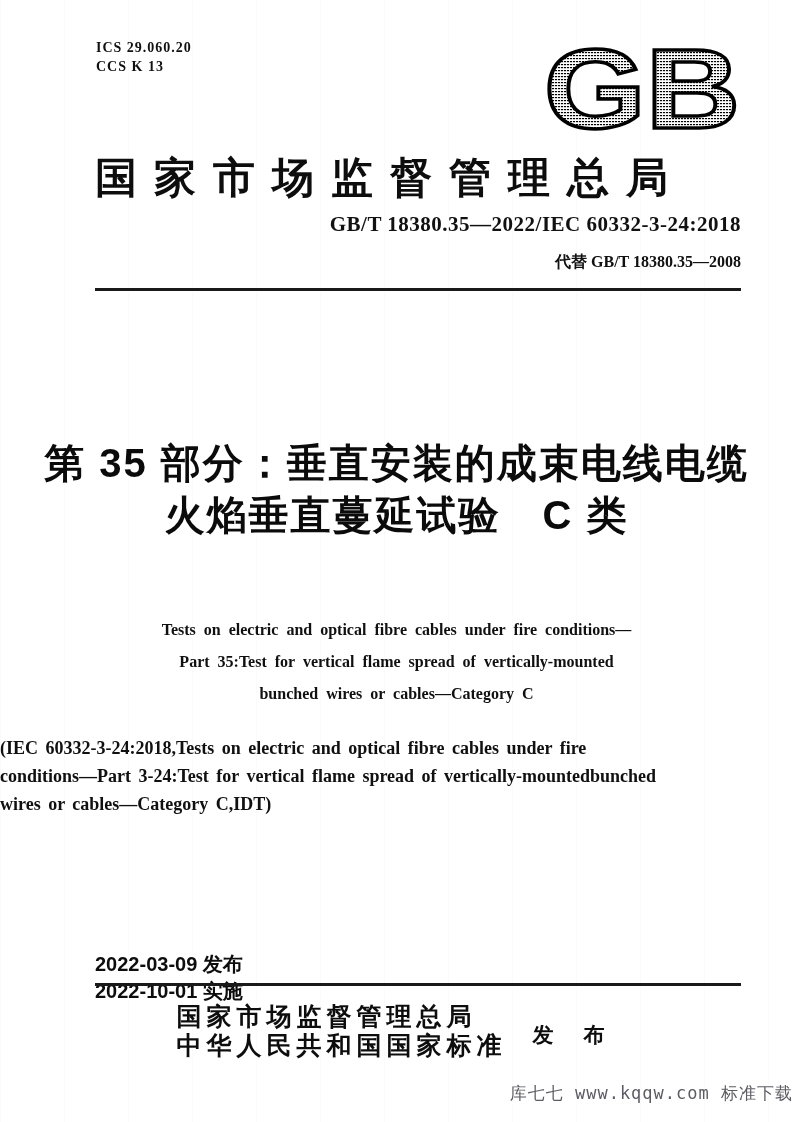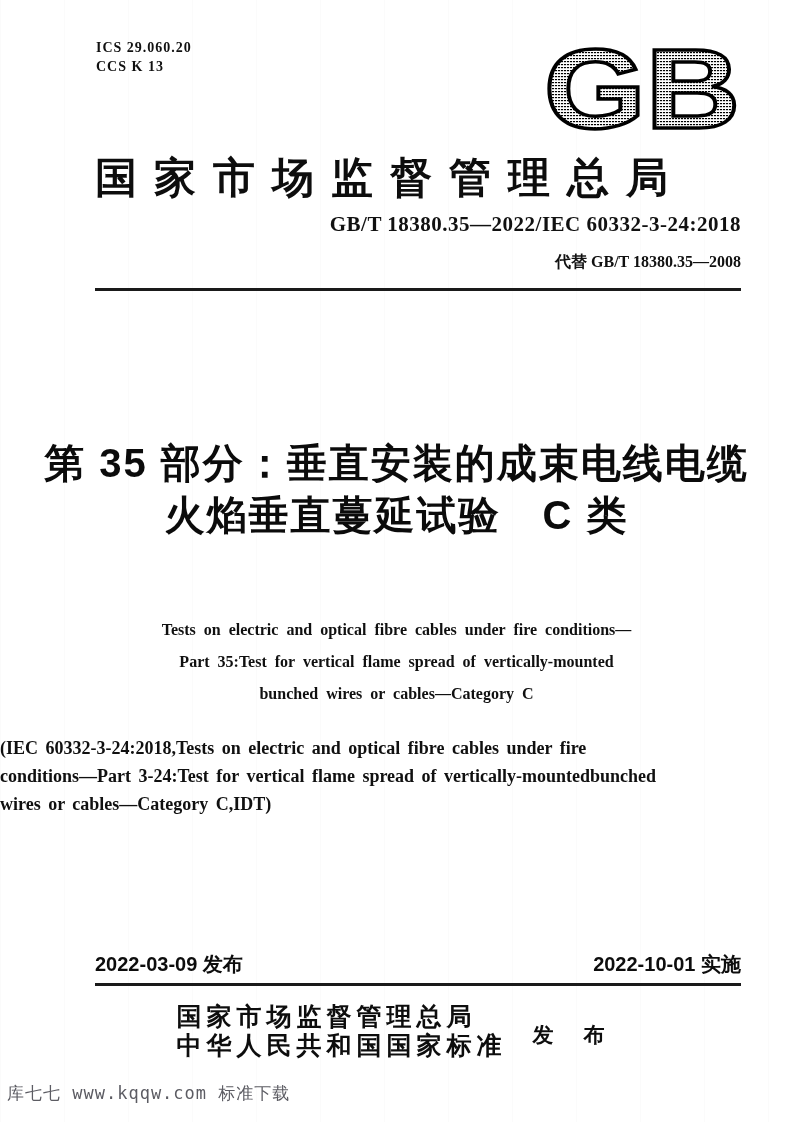--- a/index.html
+++ b/index.html
@@ -78,42 +78,43 @@
     word-spacing:3px;
     color:#101010;
   }
   
   .dates-row{
     position:absolute;left:95px;right:52px;top:951px;
     display:flex;justify-content:space-between;
     font-family:"Liberation Sans", sans-serif;
     font-weight:bold;font-size:20px;
     color:#0d0d0d;
+    flex-direction:column;
   }
   
   .publisher{
     position:absolute;left:0;right:0;top:1002px;
     display:flex;justify-content:center;align-items:center;gap:26px;
   }
   .publisher-names{
     font-family:"Liberation Serif", serif;
     font-weight:bold;font-size:25px;line-height:29px;
     letter-spacing:5px;white-space:nowrap;
     color:#0d0d0d;
   }
   .publish-label{
     font-family:Liberation Sans, sans-serif;
     font-weight:bold;font-size:21px;letter-spacing:12px;
     margin-top:8px;white-space:nowrap;
     color:#0d0d0d;
   }
   
   .watermark{
-    position:absolute;left:7px;right:0;top:1082px;
-    text-align:left;
+    position:absolute;left:15px;right:0;top:1082px;
+    text-align:right;
     font-family:"DejaVu Sans Mono", monospace;
     font-size:17px;letter-spacing:1px;
     color:#5c5c63;
   }
 </style>
 </head>
 <body>
 
 <div class="page">
 

